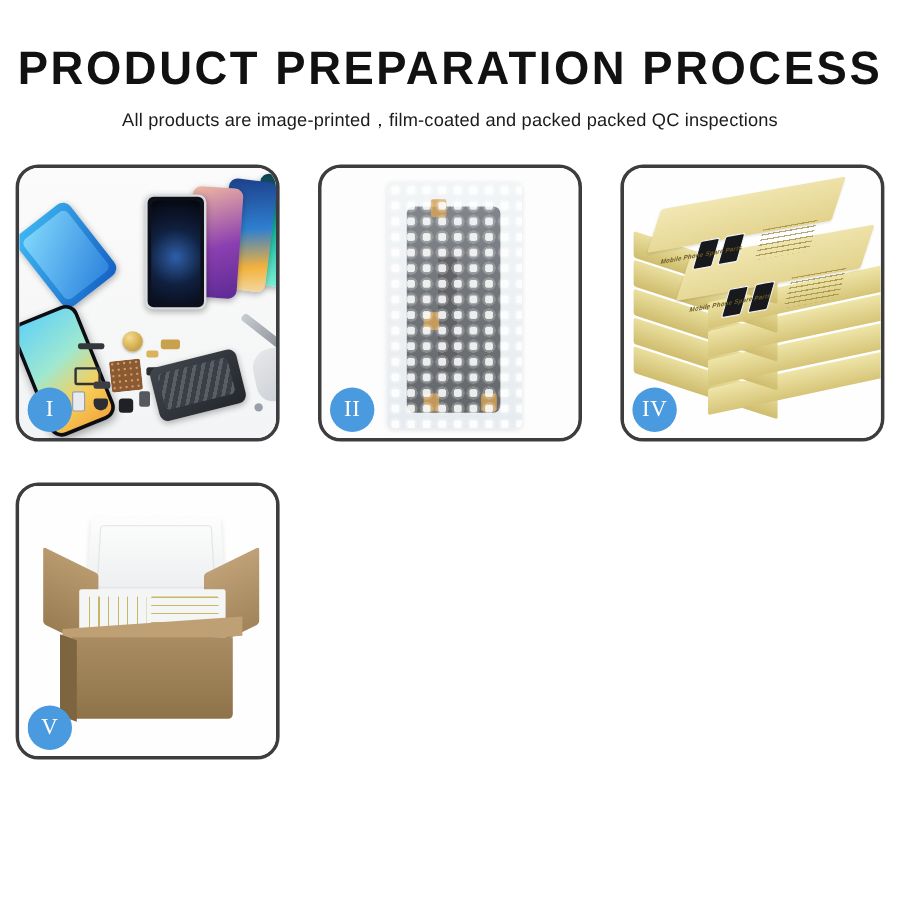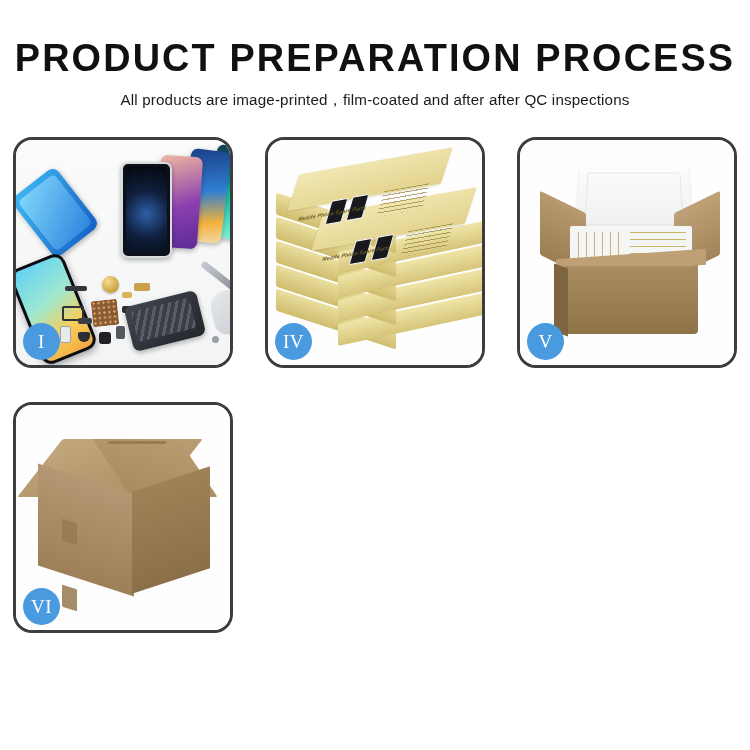--- a/index.html
+++ b/index.html
@@ -178,21 +178,21 @@
   .seam{position:absolute;left:92px;top:36px;width:58px;height:3px;background:#8b7148;transform:skewX(-38deg);opacity:.7;}
   .tape{position:absolute;width:15px;height:22px;background:#96794f;opacity:.85;border-radius:1px;}
   .tp1{left:46px;top:116px;transform:skewY(18deg);}
   .tp2{left:46px;top:182px;transform:skewY(18deg);}
 </style>
 </head>
 <body>
 
 <div class="header">
   <div class="title">PRODUCT PREPARATION PROCESS</div>
-  <div class="subtitle">All products are image-printed，film-coated and after after QC inspections</div>
+  <div class="subtitle">All products are image-printed，film-coated and packed packed QC inspections</div>
 </div>
 
 <div class="grid">
 
   <div class="panel">
     <div class="scene p1">
       <div class="ph ph-a"></div>
       <div class="ph ph-e"></div>
       <div class="ph ph-d"></div>
       <div class="ph ph-c"></div>
@@ -212,20 +212,33 @@
       <div class="part pj"></div>
       <div class="part pk"></div>
       <div class="part pl"></div>
       <div class="housing"></div>
       <div class="tool"></div>
       <div class="hand"></div>
     </div>
     <div class="badge">I</div>
   </div>
 
+  <div class="panel">
+    <div class="scene p2">
+      <div class="bag">
+        <div class="inner-part"></div>
+        <div class="tab t1"></div>
+        <div class="tab t2"></div>
+        <div class="tab t3"></div>
+        <div class="tab t4"></div>
+        <div class="bubbles"></div>
+      </div>
+    </div>
+    <div class="badge">II</div>
+  </div>
 
 
   <div class="panel">
     <div class="scene p4">
       <div class="stack">
         <div class="layerL" style="top:150px"></div>
         <div class="layerR" style="top:150px"></div>
         <div class="layerL" style="top:126px"></div>
         <div class="layerR" style="top:126px"></div>
         <div class="layerL" style="top:102px"></div>
@@ -255,26 +268,14 @@
       <div class="flapR"></div>
       <div class="foaminner"></div>
       <div class="ybox yb-l"></div>
       <div class="ybox yb-r"></div>
       <div class="cartontop"></div>
       <div class="cartonbody"></div>
     </div>
     <div class="badge">V</div>
   </div>
 
-  <div class="panel">
-    <div class="scene p6">
-      <div class="c6-top"></div>
-      <div class="c6-top2"></div>
-      <div class="seam"></div>
-      <div class="c6-left"></div>
-      <div class="c6-right"></div>
-      <div class="tape tp1"></div>
-      <div class="tape tp2"></div>
-    </div>
-    <div class="badge">VI</div>
-  </div>
 
 </div>
 
 </body></html>

